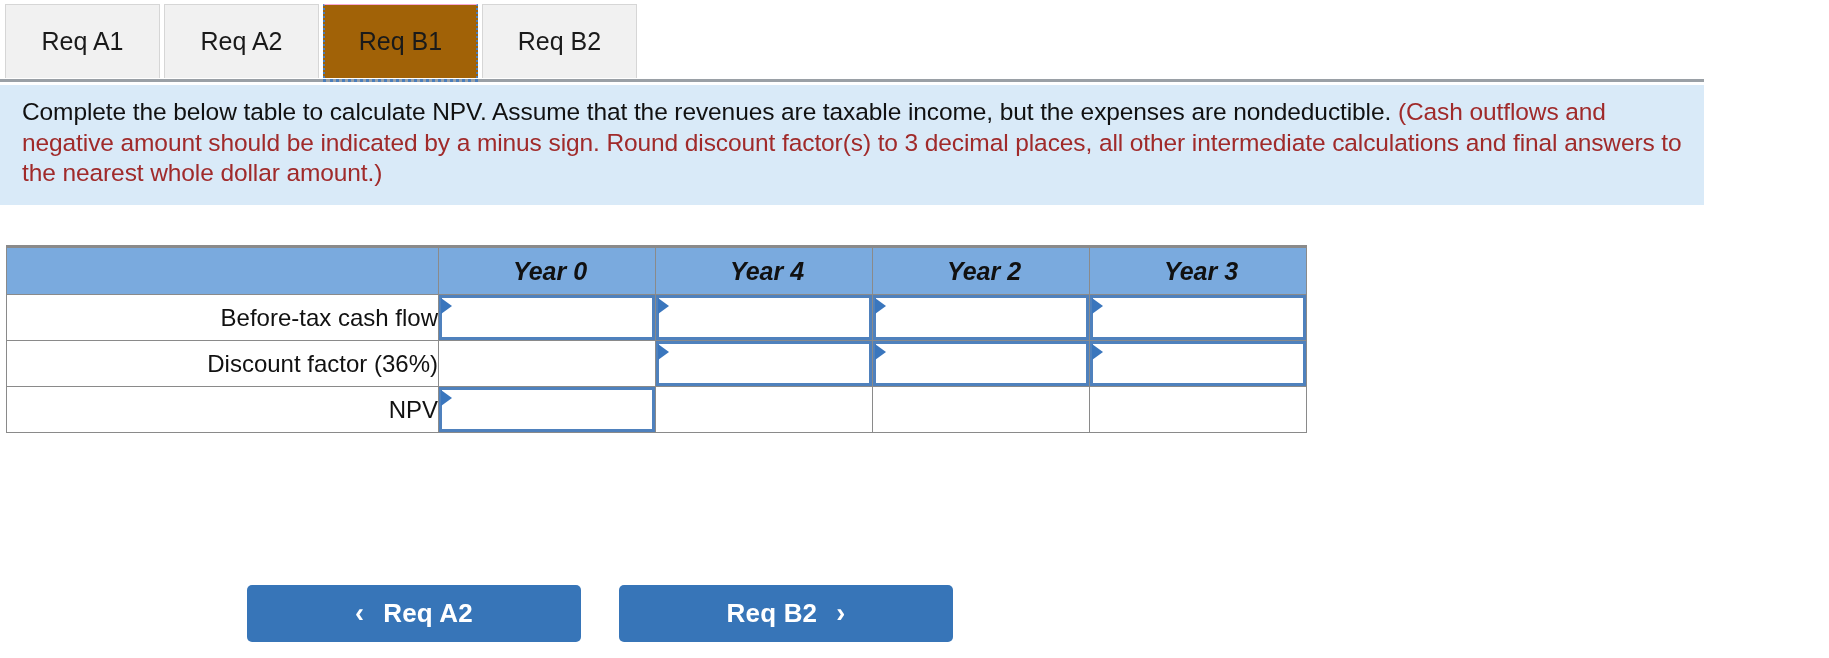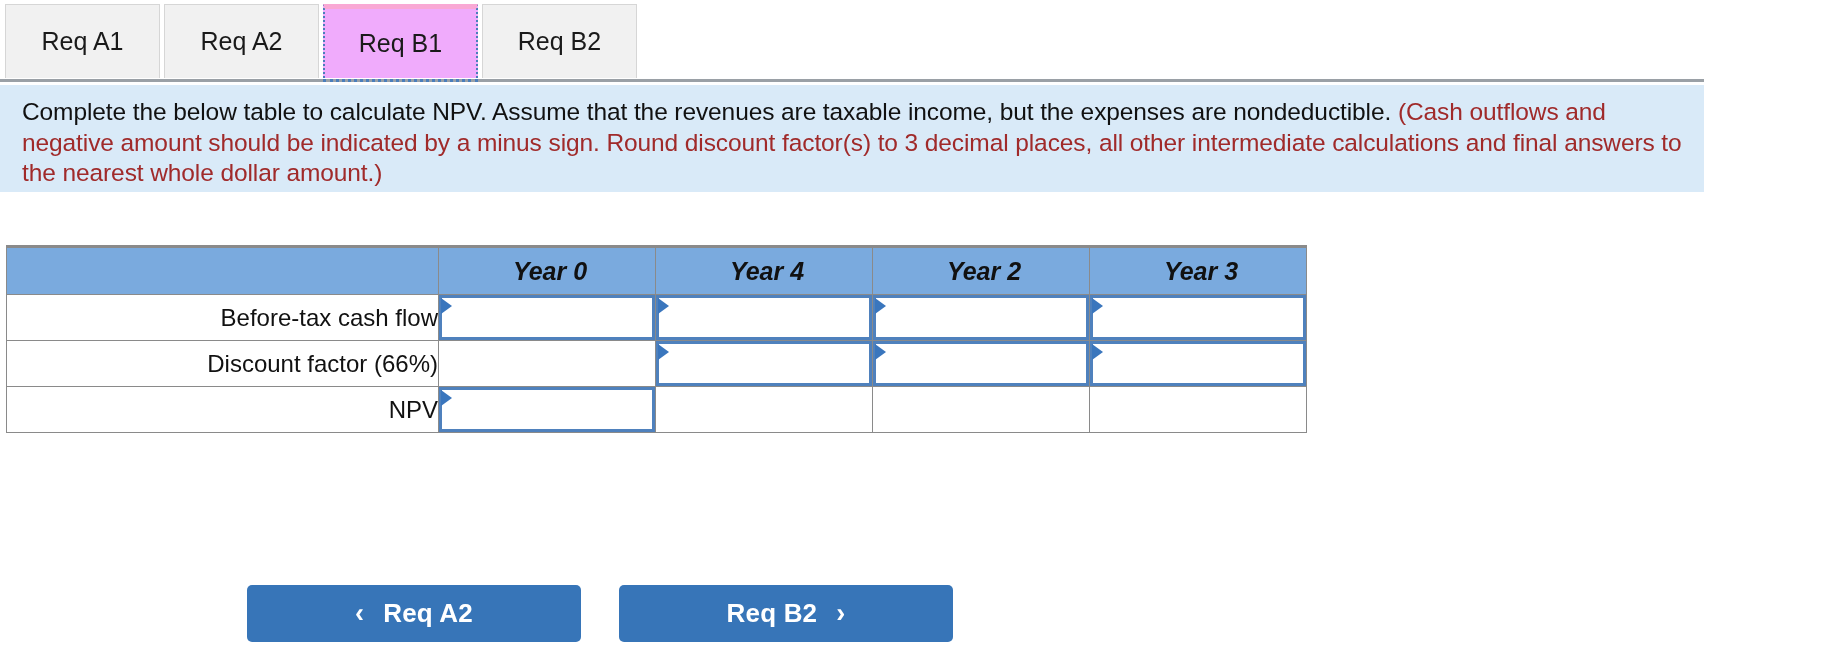--- a/index.html
+++ b/index.html
@@ -44,24 +44,24 @@
     font-size: 25px;
     color: #1a1a1a;
     background: #f1f1f1;
     border: 1px solid #d6d6d6;
     border-bottom: none;
     margin-right: 4px;
     white-space: nowrap;
     user-select: none;
   }
   .tab.active {
-    background: #f0abfc;
+    background: #a16207;
     border-left: 2px dotted #4a7ebb;
     border-right: 2px dotted #4a7ebb;
-    border-top: 5px solid #f9a8d4;
+    border-top: 1px solid #f9a8d4;
     z-index: 3;
   }
   .tab.active::after {
     content: "";
     position: absolute;
     left: -2px;
     right: -2px;
     bottom: -4px;
     height: 3px;
     border-bottom: 3px dotted #4a7ebb;
@@ -74,21 +74,21 @@
     height: 3px;
     background: #9aa0a6;
   }
 
   
   #instructions {
     position: absolute;
     left: 0;
     top: 85px;
     width: 1704px;
-    height: 107px;
+    height: 120px;
     background: #d9eaf8;
     padding: 12px 6px 10px 22px;
   }
   #instructions p {
     margin: 0;
     font-size: 24.5px;
     line-height: 30.5px;
     color: #111111;
     letter-spacing: -0.1px;
   }
@@ -252,21 +252,21 @@
             <span class="ibox"></span>
           </td>
         <td class="cell">
             <span class="ibox"></span>
           </td>
       </tr>
 
 
 
       <tr>
-        <td class="rowlabel">Discount factor (66%)</td>
+        <td class="rowlabel">Discount factor (36%)</td>
         <td class="cell"></td>
         <td class="cell">
             <span class="ibox"></span>
           </td>
         <td class="cell">
             <span class="ibox"></span>
           </td>
         <td class="cell">
             <span class="ibox"></span>
           </td>

